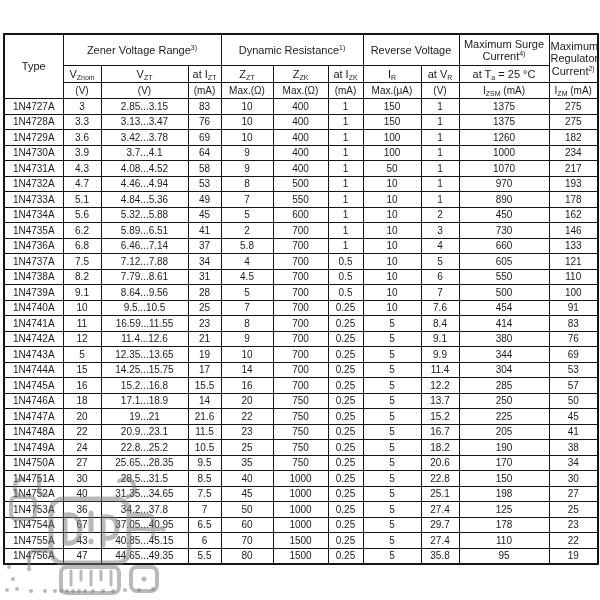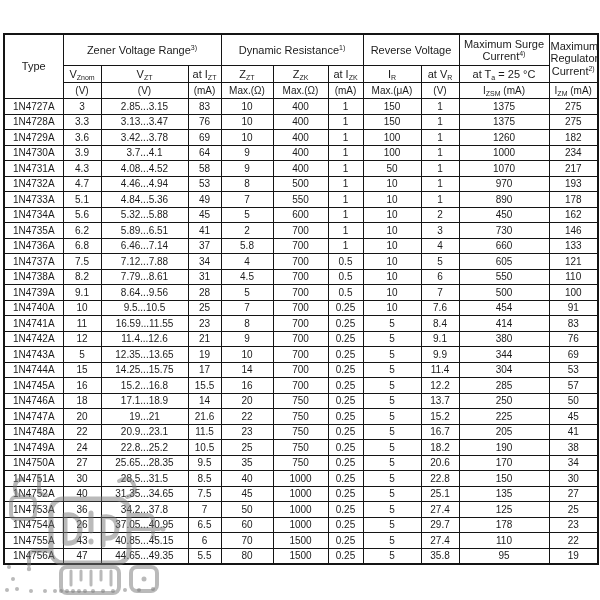--- a/index.html
+++ b/index.html
@@ -420,39 +420,39 @@
         <tr>
           <td>1N4752A</td>
           <td>40</td>
           <td>31.35...34.65</td>
           <td>7.5</td>
           <td>45</td>
           <td>1000</td>
           <td>0.25</td>
           <td>5</td>
           <td>25.1</td>
-          <td>135</td>
+          <td>198</td>
           <td>27</td>
         </tr>
         <tr>
           <td>1N4753A</td>
           <td>36</td>
           <td>34.2...37.8</td>
           <td>7</td>
           <td>50</td>
           <td>1000</td>
           <td>0.25</td>
           <td>5</td>
           <td>27.4</td>
           <td>125</td>
           <td>25</td>
         </tr>
         <tr>
           <td>1N4754A</td>
-          <td>26</td>
+          <td>67</td>
           <td>37.05...40.95</td>
           <td>6.5</td>
           <td>60</td>
           <td>1000</td>
           <td>0.25</td>
           <td>5</td>
           <td>29.7</td>
           <td>178</td>
           <td>23</td>
         </tr>

